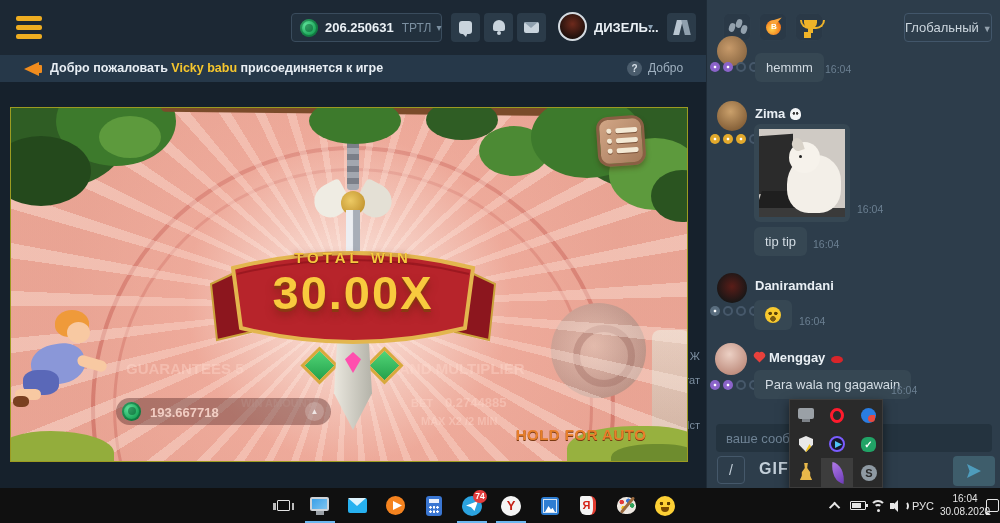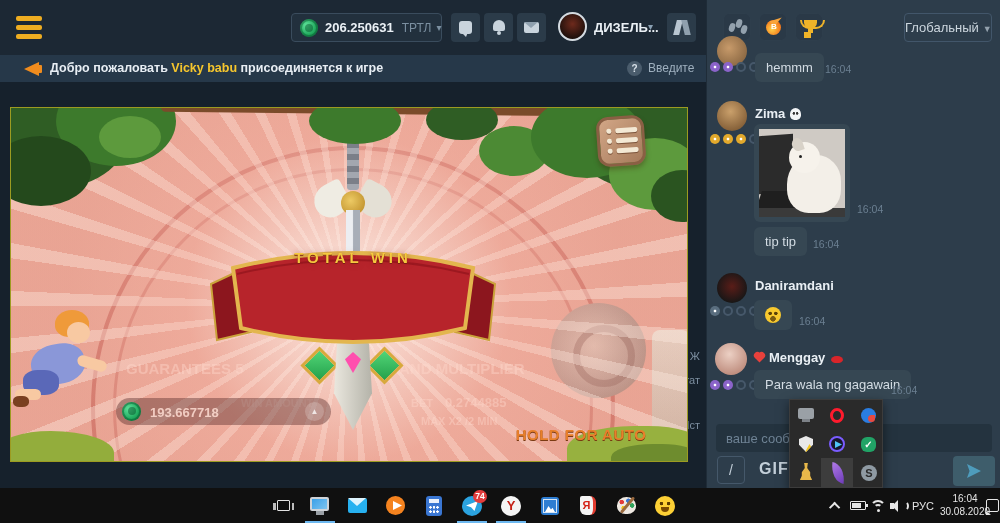--- a/index.html
+++ b/index.html
@@ -256,21 +256,21 @@
         <span class="ic-journal"></span>
       </div>
   </div>
 
   <div class="notice">
     <span class="megaphone"></span>
     <div class="notice-text">
       <span>Добро пожаловать </span><span class="hl">Vicky babu</span><span> присоединяется к игре</span>
     </div>
     <span class="help-q">?</span>
-    <span class="help-label">Введите</span>
+    <span class="help-label">Добро</span>
   </div>
 
   <div class="mainbg">
     <span class="side-label" style="left:670px; top:268px;">Ж</span>
     <span class="side-label" style="left:670px; top:292px;">Стат</span>
     <span class="side-label" style="left:670px; top:337px;">Ист</span>
 
   </div>
 
   <div class="game">
@@ -302,20 +302,21 @@
 
     <div class="g-ribbon">
       <svg width="300" height="115" viewBox="0 0 300 115">
         <polygon points="8,48 42,32 48,96 14,104" fill="#8c161e" stroke="#caa23a" stroke-width="2"></polygon>
         <polygon points="292,48 258,32 252,96 286,104" fill="#8c161e" stroke="#caa23a" stroke-width="2"></polygon>
         <path d="M30,32 Q150,2 270,32 L262,92 Q150,120 38,92 Z" fill="#b7242b" stroke="#e3b64e" stroke-width="4"></path>
         <path d="M34,38 Q150,10 266,38" fill="none" stroke="#8a1119" stroke-width="2" opacity="0.6"></path>
       </svg>
     </div>
     <div class="g-totalwin">TOTAL WIN</div>
+    <div class="g-winval">30.00X</div>
 
     <div class="leaf" style="left:-30px; top:-40px; width:150px; height:120px; background:#2f5d24;"></div>
     <div class="leaf" style="left:45px; top:-32px; width:120px; height:90px; background:#3d7a2c;"></div>
     <div class="leaf" style="left:-20px; top:28px; width:100px; height:70px; background:#24491c;"></div>
     <div class="leaf" style="left:88px; top:8px; width:62px; height:42px; background:#5d9a3d;"></div>
     <div class="g-branch"></div>
     <div class="leaf" style="left:298px; top:-10px; width:92px; height:46px; background:#3d7a2c;"></div>
     <div class="leaf" style="left:415px; top:-8px; width:72px; height:40px; background:#2f5d24;"></div>
     <div class="leaf" style="left:468px; top:18px; width:70px; height:50px; background:#4c8a34;"></div>
     <div class="leaf" style="left:556px; top:-42px; width:165px; height:125px; background:#2f5d24;"></div>

